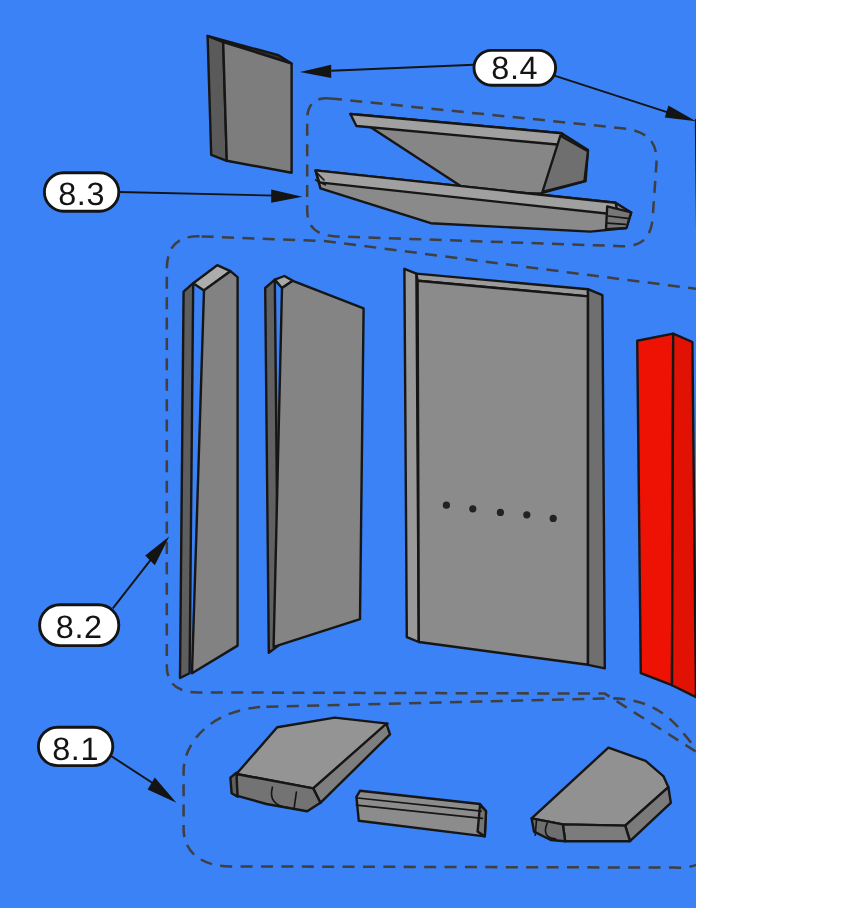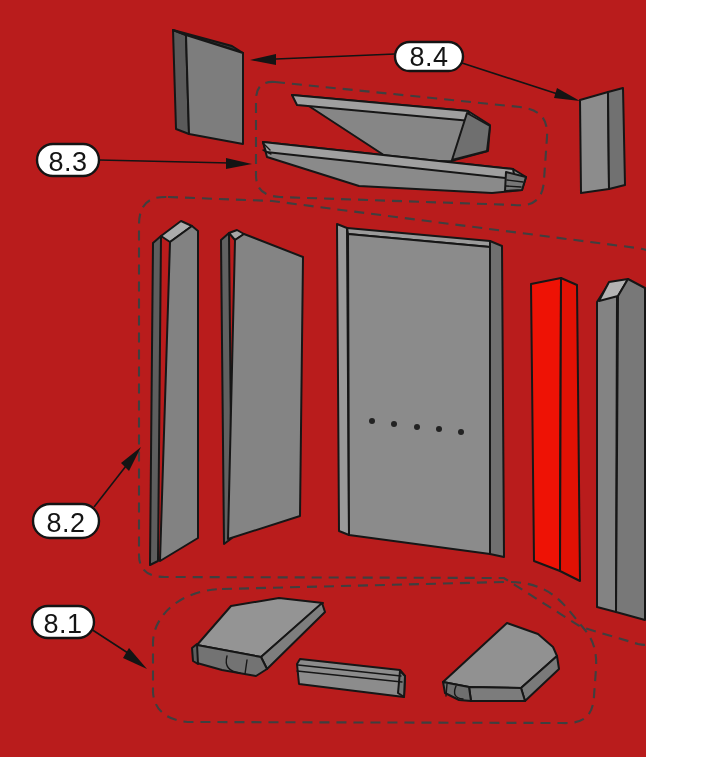--- a/index.html
+++ b/index.html
@@ -1,17 +1,17 @@
 <!DOCTYPE html>
 <html><head>
 <meta charset="utf-8">
 <style>
   html,body{margin:0;padding:0;background:#ffffff;}
   .canvas{
-    width:646px;height:757px;position:relative;background:#b91c1c;
+    width:580px;height:757px;position:relative;background:#3b82f6;
     font-family:"Liberation Sans",sans-serif;overflow:hidden;
   }
   svg{display:block;}
   .part{stroke:#161616;stroke-width:2;stroke-linejoin:round;stroke-linecap:round;}
   .thin{stroke:#161616;stroke-width:1.4;fill:none;stroke-linecap:round;}
   .boundary{fill:none;stroke:#3f3f3f;stroke-width:2.1;stroke-dasharray:10 7;stroke-linecap:butt;}
   .bubble{fill:#ffffff;stroke:#141414;stroke-width:2.4;}
   .leader{stroke:#141414;stroke-width:1.6;fill:none;}
   .ah{fill:#141414;stroke:none;}
   .lbl{font-family:"Liberation Sans",sans-serif;font-size:27px;fill:#141414;text-anchor:middle;letter-spacing:0.5px;}

